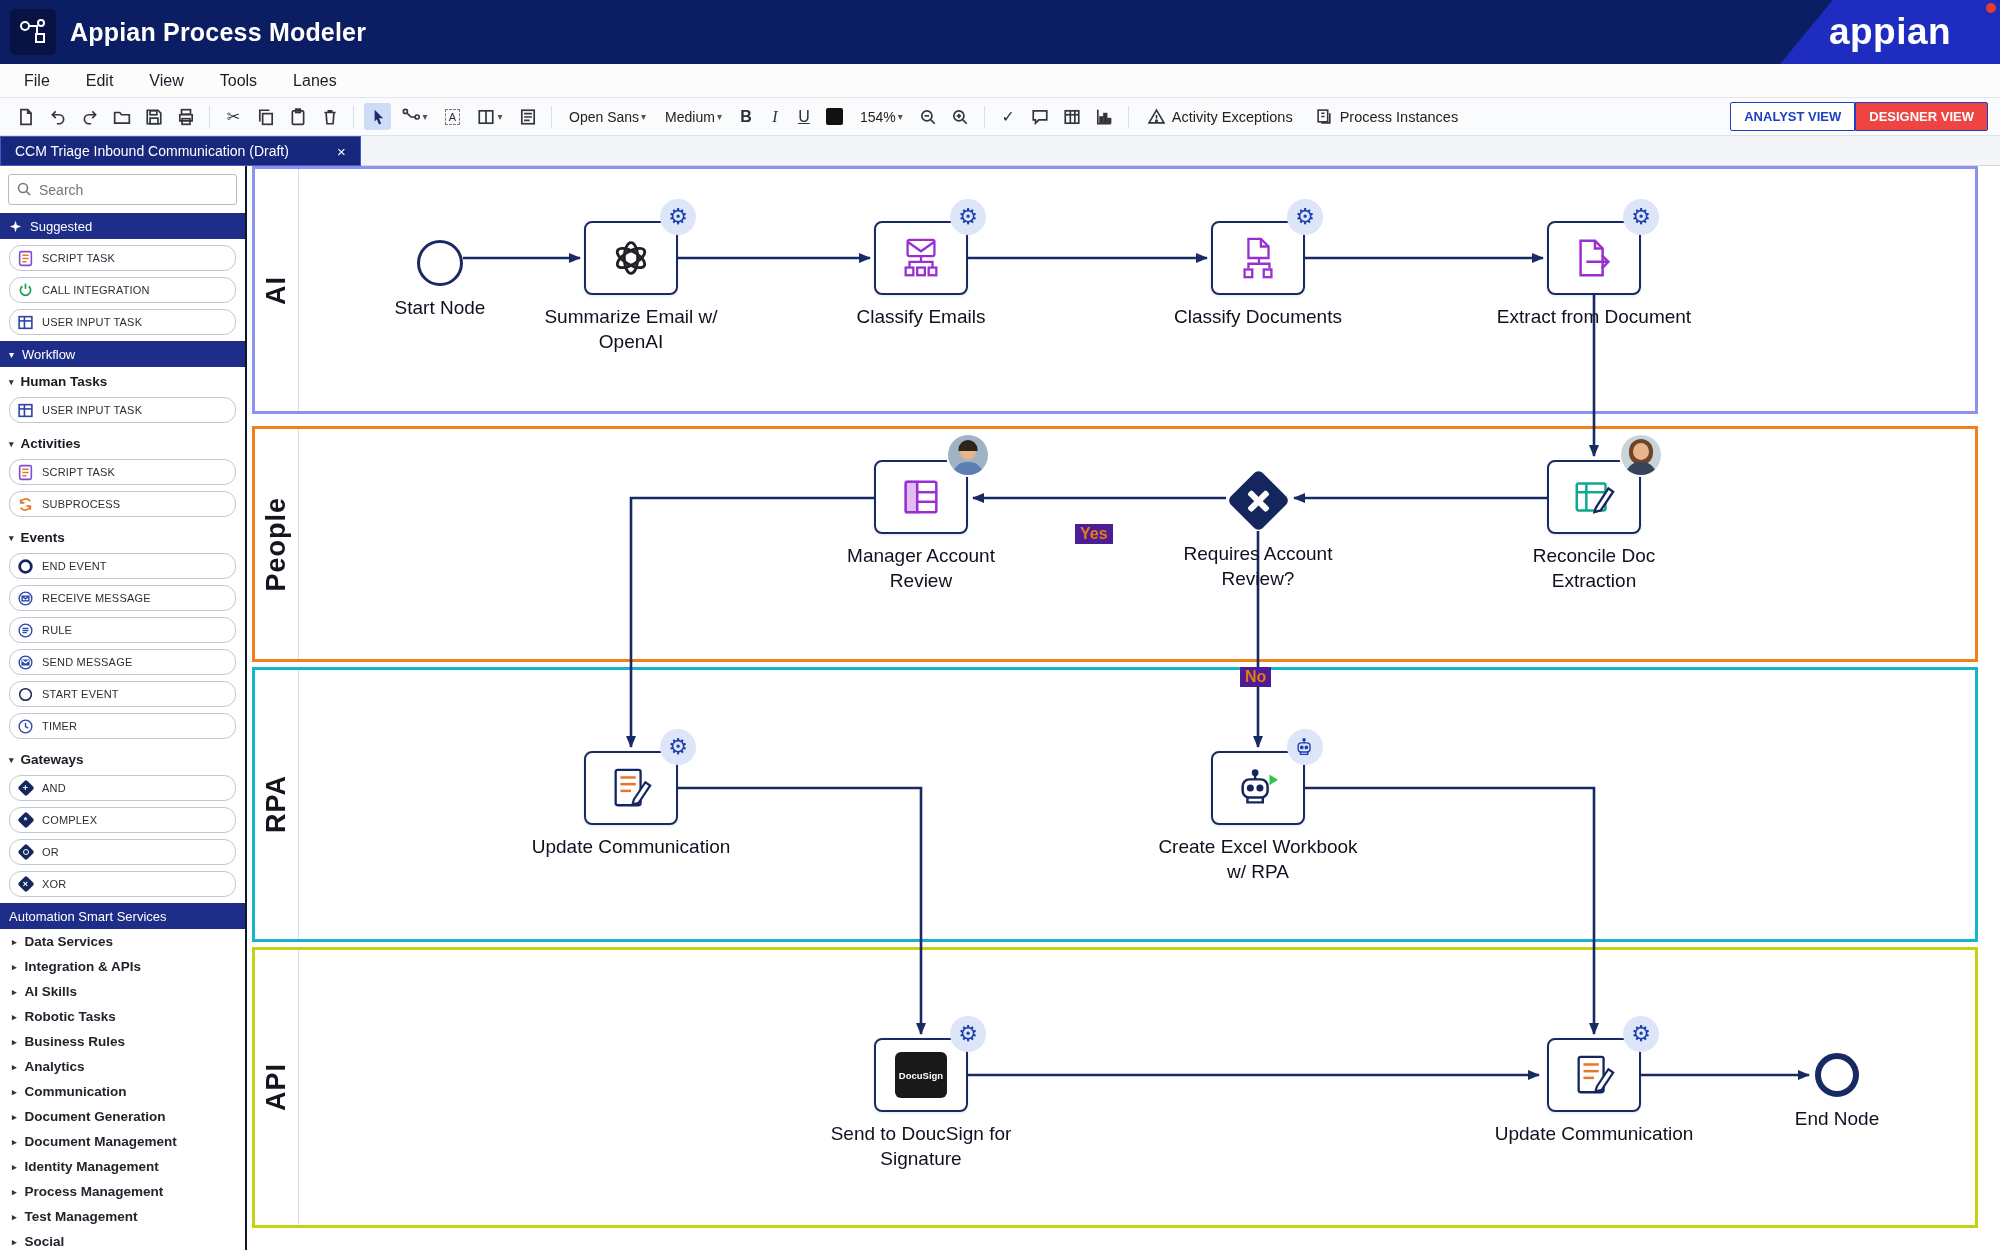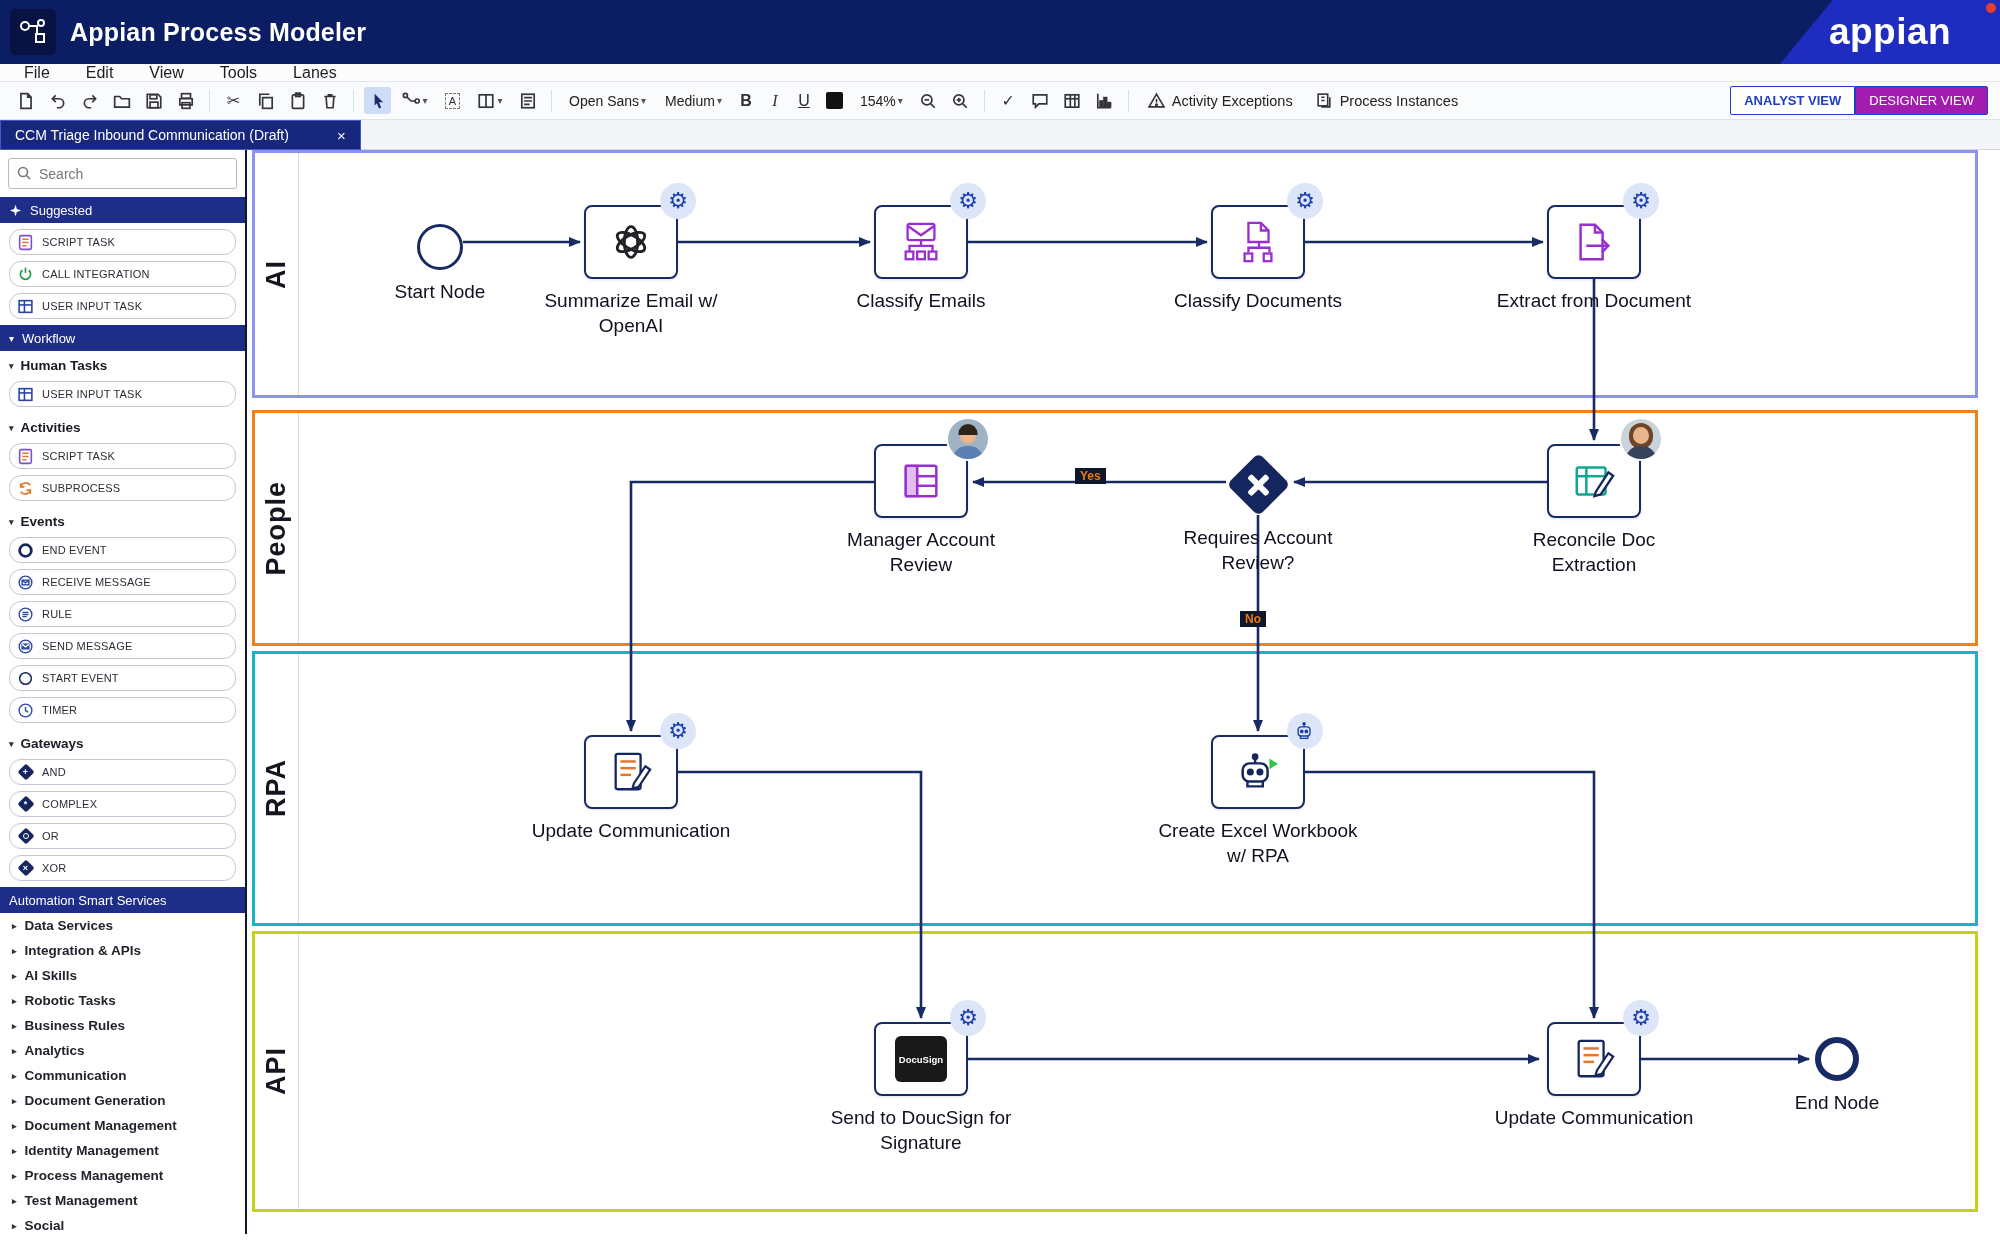--- a/index.html
+++ b/index.html
@@ -7,37 +7,37 @@
 
   
   .header { height:64px; background:#0b1d63; display:flex; align-items:center; position:relative; }
   .logo-box { width:46px; height:46px; margin:0 14px 0 10px; background:#081243; border-radius:5px; display:flex; align-items:center; justify-content:center; }
   .app-title { color:#fff; font-size:25px; font-weight:bold; letter-spacing:.2px; }
   .brand { position:absolute; right:0; top:0; height:64px; width:220px; background:#1e2cc0; clip-path:polygon(24% 0,100% 0,100% 100%,0 100%); display:flex; align-items:center; justify-content:center; }
   .brand span { color:#fff; font-size:37px; font-weight:bold; letter-spacing:.5px; }
   .red-dot { position:absolute; right:4px; top:3px; width:10px; height:10px; border-radius:50%; background:#e33d2e; z-index:5; }
 
   
-  .menubar { height:18px; background:#fcfcfd; border-bottom:1px solid #e4e5e9; display:flex; align-items:center; gap:36px; padding-left:24px; font-size:16px; color:#1c1c28; }
+  .menubar { height:34px; background:#fcfcfd; border-bottom:1px solid #e4e5e9; display:flex; align-items:center; gap:36px; padding-left:24px; font-size:16px; color:#1c1c28; }
   .menubar span { cursor:default; }
 
   
   .toolbar { height:38px; background:#fafbfc; border-bottom:1px solid #e0e1e6; display:flex; align-items:center; padding:0 12px; gap:5px; font-size:14px; color:#2e2e38; }
   .tb { width:27px; height:27px; display:flex; align-items:center; justify-content:center; border-radius:3px; flex:none; }
   .tb.sel { background:#cfdcf8; }
   .tb svg { width:18px; height:18px; stroke:#34343e; fill:none; stroke-width:1.5; }
   .tsep { width:1px; height:22px; background:#dcdde2; margin:0 5px; flex:none; }
   .chv { font-size:10px; color:#555; margin-left:2px; }
   .tb-dd { display:flex; align-items:center; padding:3px 7px; font-size:14px; color:#222; border-radius:3px; flex:none; }
   .fmt { width:24px; height:26px; display:flex; align-items:center; justify-content:center; font-size:16px; flex:none; }
   .swatch { width:17px; height:17px; background:#111; border-radius:2px; }
   .tb-text { display:flex; align-items:center; gap:7px; padding:4px 9px; font-size:14.5px; color:#222; flex:none; }
   .view-btns { margin-left:auto; display:flex; flex:none; }
   .btn-analyst { background:#fff; color:#1d3fc0; border:1px solid #1d3fc0; font-size:13px; font-weight:bold; padding:6px 13px; border-radius:2px 0 0 2px; }
-  .btn-designer { background:#a21caf; color:#fff; border:1px solid #1d3fc0; font-size:13px; font-weight:normal; padding:6px 13px; border-radius:0 2px 2px 0; }
+  .btn-designer { background:#ef4444; color:#fff; border:1px solid #1d3fc0; font-size:13px; font-weight:bold; padding:6px 13px; border-radius:0 2px 2px 0; }
 
   
   .tabbar { height:30px; background:#f4f5f8; border-bottom:1px solid #d7d9e0; display:flex; }
   .tab { height:30px; background:#17277c; border:1px solid #4456c8; color:#fff; display:flex; align-items:center; padding:0 14px; font-size:14px; gap:48px; }
   .tab .x { font-size:15px; cursor:default; }
 
   
   .main { display:flex; height:1084px; }
   .sidebar { width:247px; flex:none; border-right:2px solid #0f172a; overflow:hidden; background:#fff; }
   .search-wrap { margin:8px; position:relative; }
@@ -75,21 +75,21 @@
   .badge svg { width:22px; height:22px; }
   .n-label { margin-top:10px; font-size:19px; color:#101020; text-align:center; line-height:1.3; width:210px; }
   .start-circle { width:46px; height:46px; border-radius:50%; border:3px solid #182a63; background:#fff; }
   .end-circle { width:44px; height:44px; border-radius:50%; border:6px solid #182a63; background:#fff; }
   .d-wrap { width:64px; height:64px; display:flex; align-items:center; justify-content:center; }
   .diamond { width:45px; height:45px; background:#15265e; transform:rotate(45deg); border-radius:6px; position:relative; }
   .diamond .b1, .diamond .b2 { position:absolute; left:50%; top:50%; background:#fff; border-radius:2px; }
   .diamond .b1 { width:26px; height:6px; transform:translate(-50%,-50%); }
   .diamond .b2 { width:6px; height:26px; transform:translate(-50%,-50%); }
   .ds-logo { width:52px; height:46px; background:#191919; border-radius:6px; display:flex; align-items:center; justify-content:center; color:#fff; font-size:9.5px; font-weight:bold; }
-  .edge-label { position:absolute; z-index:3; font-size:12px; font-weight:bold; color:#e87a12; background:#0f172a; padding:1px 5px; }
+  .edge-label { position:absolute; z-index:3; font-size:16px; font-weight:bold; color:#e87a12; background:#4c1d95; padding:1px 5px;margin-top:40px; }
 
   .avatar { position:absolute; right:-22px; top:-27px; width:40px; height:40px; border-radius:50%; overflow:hidden; box-shadow:0 0 0 2px #fff; }
   .av-m { background:#9fb3c4; }
   .av-f { background:#c9d4da; }
   .avatar .hair { position:absolute; left:50%; transform:translateX(-50%); }
   .av-m .hair { top:5px; width:19px; height:11px; border-radius:10px 10px 0 0; background:#2e241a; }
   .av-f .hair { top:4px; width:24px; height:26px; border-radius:12px; background:#6e4526; }
   .avatar .head { position:absolute; left:50%; top:8px; transform:translateX(-50%); width:16px; height:17px; border-radius:50%; background:#e8b58d; }
   .avatar .torso { position:absolute; left:50%; bottom:-5px; transform:translateX(-50%); width:32px; height:18px; border-radius:15px 15px 0 0; }
   .av-m .torso { background:#5b7fb0; }

